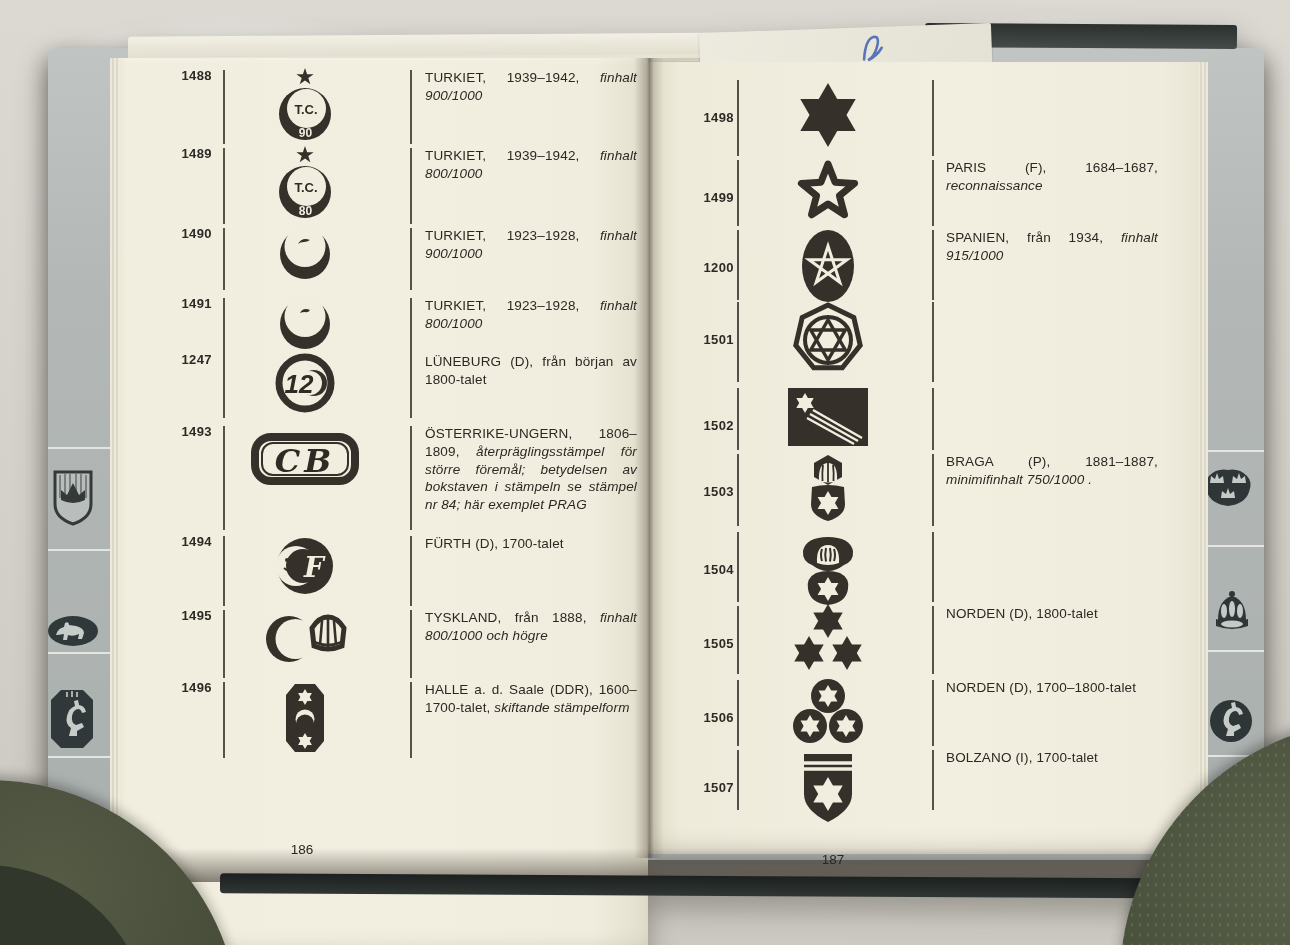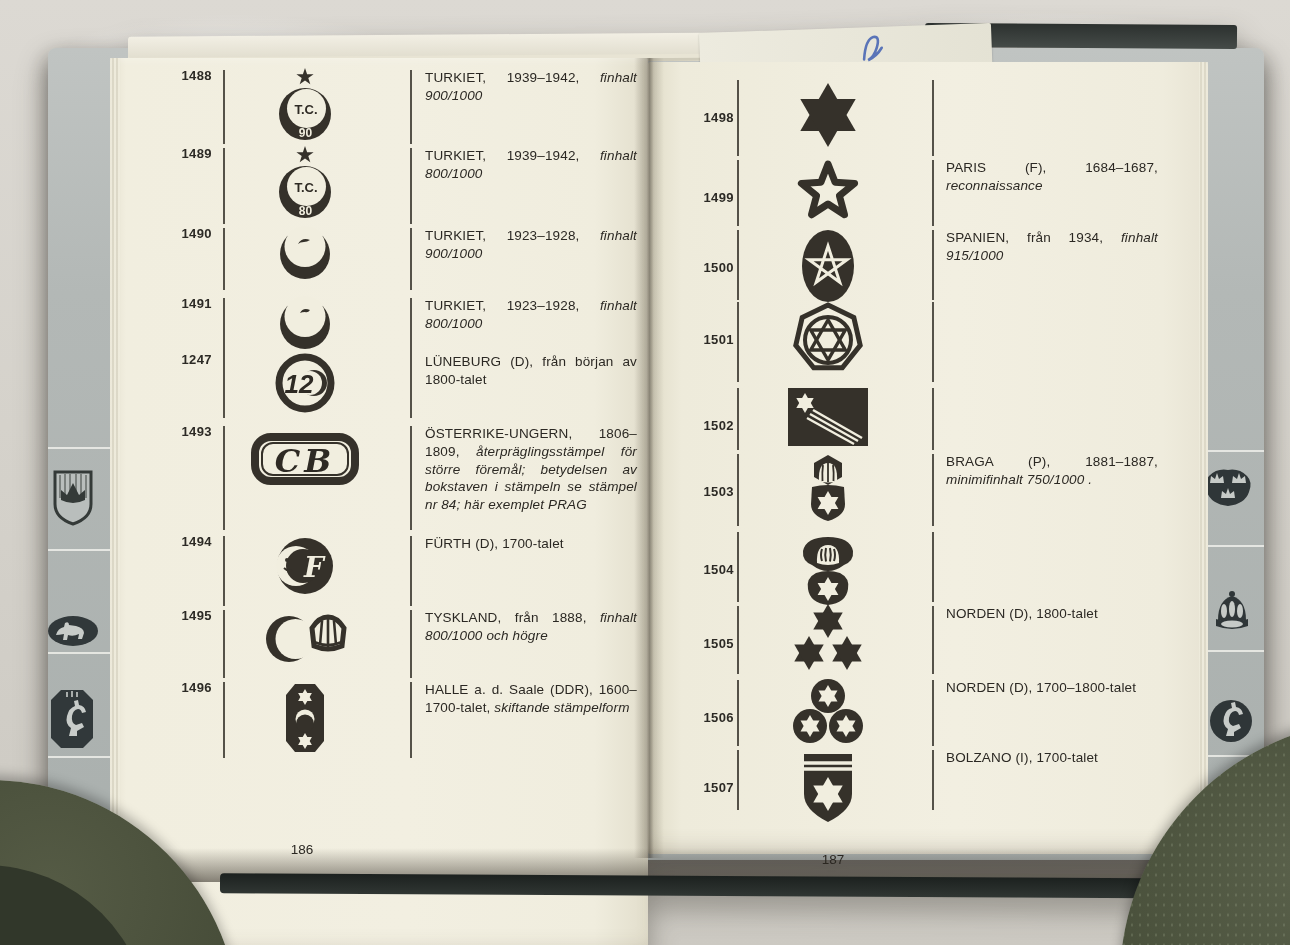--- a/index.html
+++ b/index.html
@@ -343,21 +343,21 @@
         <div class="rule b"></div>
         <div class="sym">
           <svg width="66" height="64" viewBox="0 0 66 64">
             <polygon points="33,6 40.1,24.3 59.6,25.4 44.4,37.7 49.5,56.7 33,46 16.5,56.7 21.6,37.7 6.4,25.4 25.9,24.3" fill="#f1eedf" stroke="#35312a" stroke-width="7" stroke-linejoin="round"></polygon>
           </svg>
         </div>
         <div class="desc"><span class="rom">PARIS (F), 1684–1687,</span> <span class="ital">reconnaissance</span></div>
       </div>
 
       <div class="row rp" style="top:166px;height:74px">
-        <div class="num">1500</div>
+        <div class="num">1200</div>
         <div class="rule a"></div>
         <div class="rule b"></div>
         <div class="sym">
           <svg width="56" height="76" viewBox="0 0 56 76">
             <ellipse cx="28" cy="38" rx="26" ry="36"></ellipse>
             <polygon points="28,18 39.8,54.2 9,31.8 47,31.8 16.2,54.2" fill="none" stroke="#f1eedf" stroke-width="3"></polygon>
           </svg>
         </div>
         <div class="desc"><span class="rom">SPANIEN, från 1934,</span> <span class="ital">finhalt 915/1000</span></div>
       </div>

